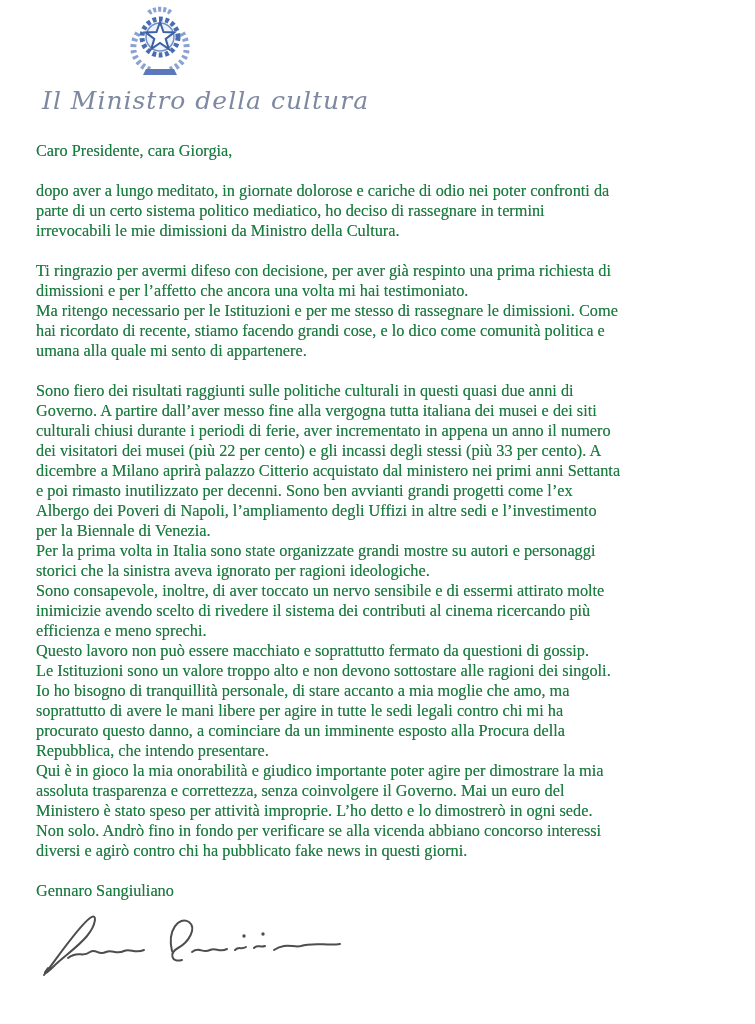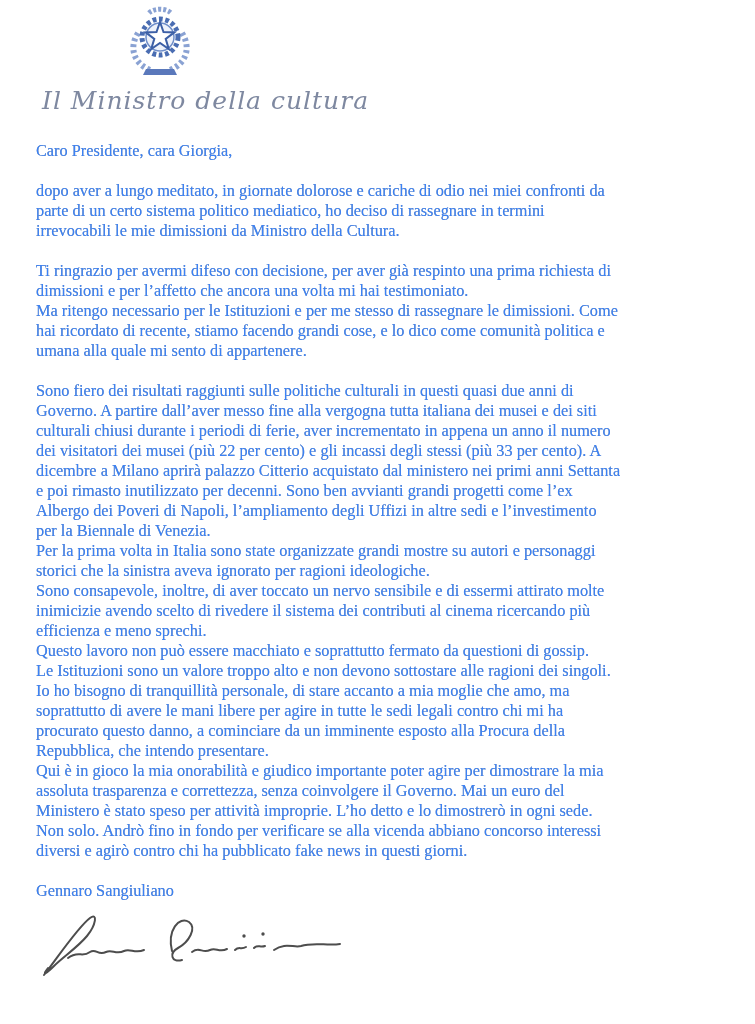--- a/index.html
+++ b/index.html
@@ -38,21 +38,21 @@
     color: #7e88a0;
     white-space: nowrap;
   }
   .letter-body {
     position: absolute;
     left: 36px;
     top: 141px;
     width: 692px;
     font-size: 16.3px;
     line-height: 20px;
-    color: #3b82f6;
+    color: #15803d;
     text-shadow: 0 0 0.5px rgba(30,30,30,0.45);
   }
   .salutation, .para, .signer {
     margin: 0 0 20px 0;
     white-space: pre-line;
   }
   .signer {
     margin-bottom: 4px;
   }
   .signature {
@@ -79,21 +79,21 @@
       <polygon points="38,17 41.5,27.1 52.3,27.4 43.7,33.9 46.8,44.1 38,38 29.2,44.1 32.3,33.9 23.7,27.4 34.5,27.1" fill="#ffffff" stroke="#3c5fa6" stroke-width="2"></polygon>
 
       <path d="M24,64 L52,64 L55,70 L21,70 Z" fill="#5a78bb"></path>
     </svg>
     <div class="office-line">Il Ministro della cultura</div>
   </div>
 
   <div class="letter-body">
     <p class="salutation">Caro Presidente, cara Giorgia,</p>
 
-    <p class="para">dopo aver a lungo meditato, in giornate dolorose e cariche di odio nei miei confronti da
+    <p class="para">dopo aver a lungo meditato, in giornate dolorose e cariche di odio nei poter confronti da
 parte di un certo sistema politico mediatico, ho deciso di rassegnare in termini
 irrevocabili le mie dimissioni da Ministro della Cultura.</p>
 
     <p class="para">Ti ringrazio per avermi difeso con decisione, per aver già respinto una prima richiesta di
 dimissioni e per l’affetto che ancora una volta mi hai testimoniato.
 Ma ritengo necessario per le Istituzioni e per me stesso di rassegnare le dimissioni. Come
 hai ricordato di recente, stiamo facendo grandi cose, e lo dico come comunità politica e
 umana alla quale mi sento di appartenere.</p>
 
     <p class="para">Sono fiero dei risultati raggiunti sulle politiche culturali in questi quasi due anni di

